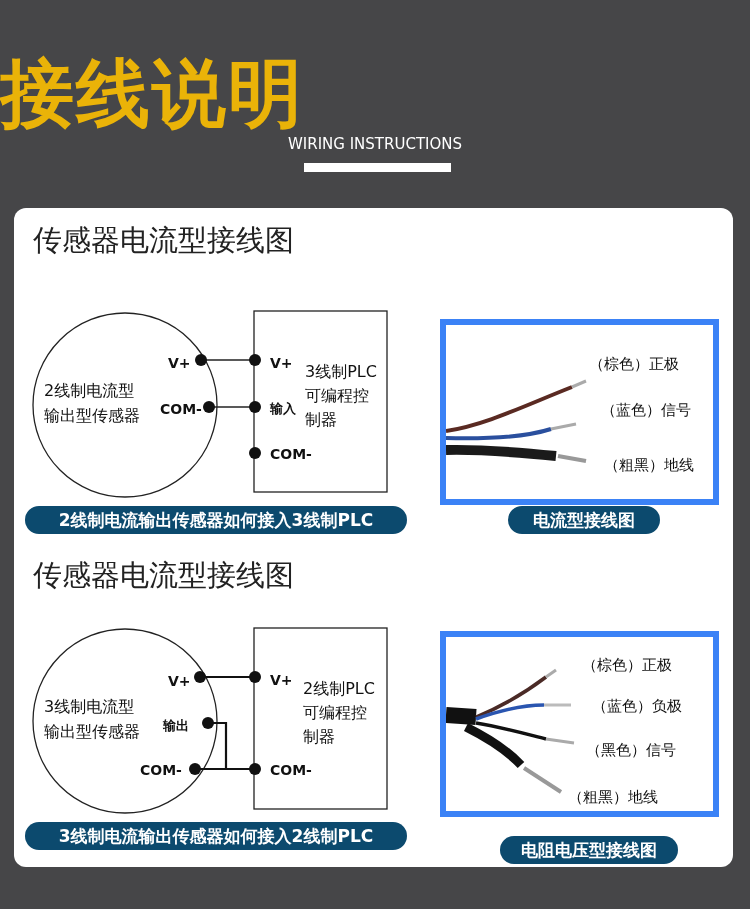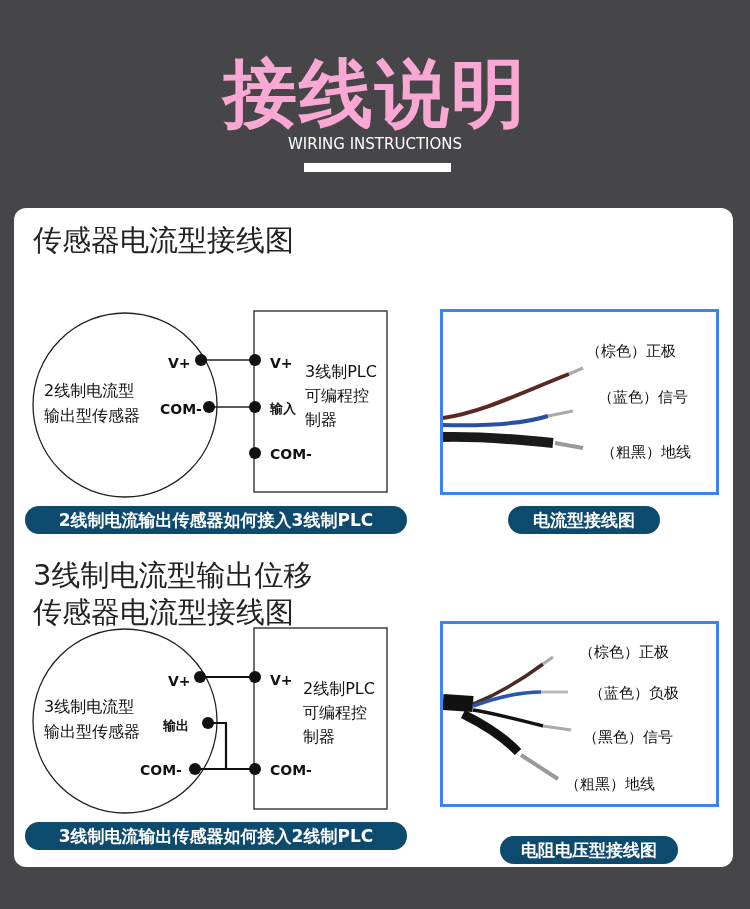--- a/index.html
+++ b/index.html
@@ -1,26 +1,26 @@
 <!DOCTYPE html>
 <html><head>
 <meta charset="utf-8">
 <style>
   * { box-sizing: border-box; margin: 0; padding: 0; }
   html, body { width: 750px; height: 909px; overflow: hidden; }
   body { background: #464648; font-family: "DejaVu Sans", "Liberation Sans", sans-serif; position: relative; }
-  .title { position: absolute; left: 0; width: 750px; top: 48px; text-align: center; color: #f9a8d4; font-size: 74px; font-weight: bold; letter-spacing: 2px; line-height: 90px; }
+  .title { position: absolute; left: 0; width: 750px; top: 48px; color: #eab308; font-size: 74px; font-weight: bold; letter-spacing: 2px; line-height: 90px; }
   .subtitle { position: absolute; left: 0; width: 750px; top: 135px; text-align: center; color: #fff; font-size: 15px; letter-spacing: 0px; }
   .underline { position: absolute; left: 304px; top: 163px; width: 147px; height: 9px; background: #fff; }
   .card { position: absolute; left: 14px; top: 208px; width: 719px; height: 659px; background: #fff; border-radius: 12px; }
   .sec-title { position: absolute; left: 33px; font-size: 29px; color: #222; line-height: 37px; font-weight: normal; }
   .diagram { position: absolute; left: 0; top: 0; }
   .svg-text { font-family: "DejaVu Sans", "Liberation Sans", sans-serif; fill: #111; }
   .pill { position: absolute; background: #0c4a6e; color: #fff; border-radius: 14px; text-align: center; font-weight: bold; font-size: 17px; line-height: 28px; height: 28px; }
-  .photo { position: absolute; border: 3px solid #3b82f6; background: #fff; overflow: hidden; }
+  .photo { position: absolute; border: 6px solid #3b82f6; background: #fff; overflow: hidden; margin-top: 10px; }
   .wire-label { position: absolute; font-size: 15px; color: #111; white-space: nowrap; }
 </style>
 </head>
 <body>
 
 <div class="title">接线说明</div>
 <div class="subtitle">WIRING INSTRUCTIONS</div>
 <div class="underline"></div>
 
 <div class="card"></div>
@@ -62,21 +62,20 @@
     <path d="M0 125 C 40 124, 80 128, 110 131" stroke="#1a1a1a" stroke-width="10" fill="none"></path>
     <path d="M112 131 L 140 136" stroke="#999" stroke-width="4"></path>
   </svg>
   <div class="wire-label" style="left:143px; top:30px;"><span>（棕色）</span><span>正极</span></div>
   <div class="wire-label" style="left:155px; top:76px;"><span>（蓝色）</span><span>信号</span></div>
   <div class="wire-label" style="left:158px; top:131px;"><span>（粗黑）</span><span>地线</span></div>
 </div>
 <div class="pill" style="left:508px; top:506px; width:152px;">电流型接线图</div>
 
 <div class="sec-title" style="top:557px;">
-  <div>3线制电流型输出位移</div>
   <div>传感器电流型接线图</div>
 </div>
 
 <svg class="diagram" width="750" height="909" style="pointer-events:none;">
   <circle cx="125" cy="721" r="92" fill="none" stroke="#222" stroke-width="1.3"></circle>
   <rect x="254" y="628" width="133" height="181" fill="none" stroke="#222" stroke-width="1.3"></rect>
   <line x1="200" y1="677" x2="255" y2="677" stroke="#111" stroke-width="2.2"></line>
   <polyline points="208,723 226,723 226,769" fill="none" stroke="#111" stroke-width="2.2"></polyline>
   <line x1="195" y1="769" x2="255" y2="769" stroke="#111" stroke-width="2.2"></line>
   <circle cx="200" cy="677" r="6" fill="#111"></circle>

